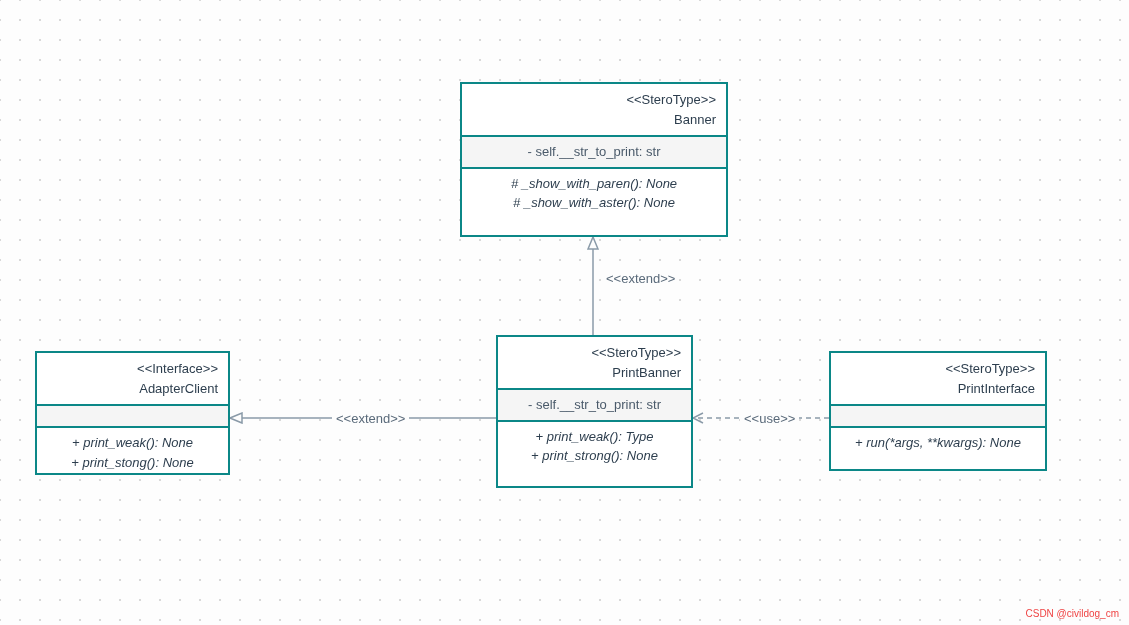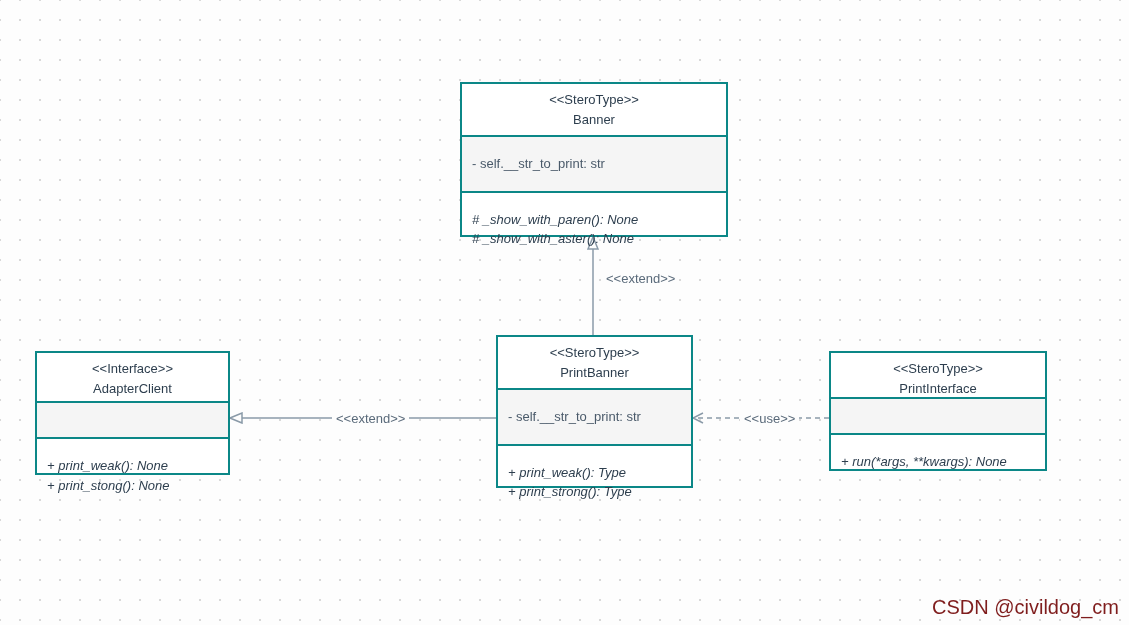--- a/index.html
+++ b/index.html
@@ -18,46 +18,47 @@
   }
   .class-box {
     position: absolute;
     background: #ffffff;
     border: 2px solid #0b8787;
     display: flex;
     flex-direction: column;
   }
   .section {
     border-top: 2px solid #0b8787;
-    padding: 17px 10px;
+    padding: 5px 10px;
     min-height: 18px;
+    text-align: center;
   }
-  .section.first { border-top: none; text-align: center; padding: 6px 10px; }
+  .section.first { border-top: none; text-align: right; padding: 6px 10px; }
   .section.attr { background: #f5f5f5; color: #4a5a6a; min-height: 22px; }
   .section.ops { flex: 1; font-style: italic; }
   .line { line-height: 1.5; white-space: nowrap; }
   svg.connector {
     position: absolute;
     top: 0; left: 0;
     width: 1129px; height: 625px;
     pointer-events: none;
   }
   .edge-label {
     position: absolute;
     background: #fdfdfd;
     padding: 1px 4px;
     font-size: 13px;
     color: #5a6a7a;
   }
   .watermark {
     position: absolute;
     right: 10px;
     bottom: 6px;
-    color: #7f1d1d;
-    font-size: 20px;
+    color: #ef4444;
+    font-size: 10px;
   }
 </style>
 </head>
 <body>
 
 <svg class="connector">
   <defs>
     <marker id="triangle" markerWidth="14" markerHeight="12" refX="13" refY="6" orient="auto" markerUnits="userSpaceOnUse">
       <path d="M1,1 L13,6 L1,11 Z" fill="#fdfdfd" stroke="#8a9aa8" stroke-width="1.5"></path>
     </marker>
@@ -106,21 +107,21 @@
 <div class="class-box" style="left:496px; top:335px; width:197px; height:153px;">
   <div class="section first">
     <div class="line">&lt;&lt;SteroType&gt;&gt;</div>
     <div class="line">PrintBanner</div>
   </div>
   <div class="section attr">
     <div class="line">-  self.__str_to_print: str</div>
   </div>
   <div class="section ops">
     <div class="line">+  print_weak(): Type</div>
-    <div class="line">+ print_strong(): Type</div>
+    <div class="line">+ print_strong(): None</div>
   </div>
 </div>
 
 <div class="class-box" style="left:829px; top:351px; width:218px; height:120px;">
   <div class="section first">
     <div class="line">&lt;&lt;SteroType&gt;&gt;</div>
     <div class="line">PrintInterface</div>
   </div>
   <div class="section attr"></div>
   <div class="section ops">

